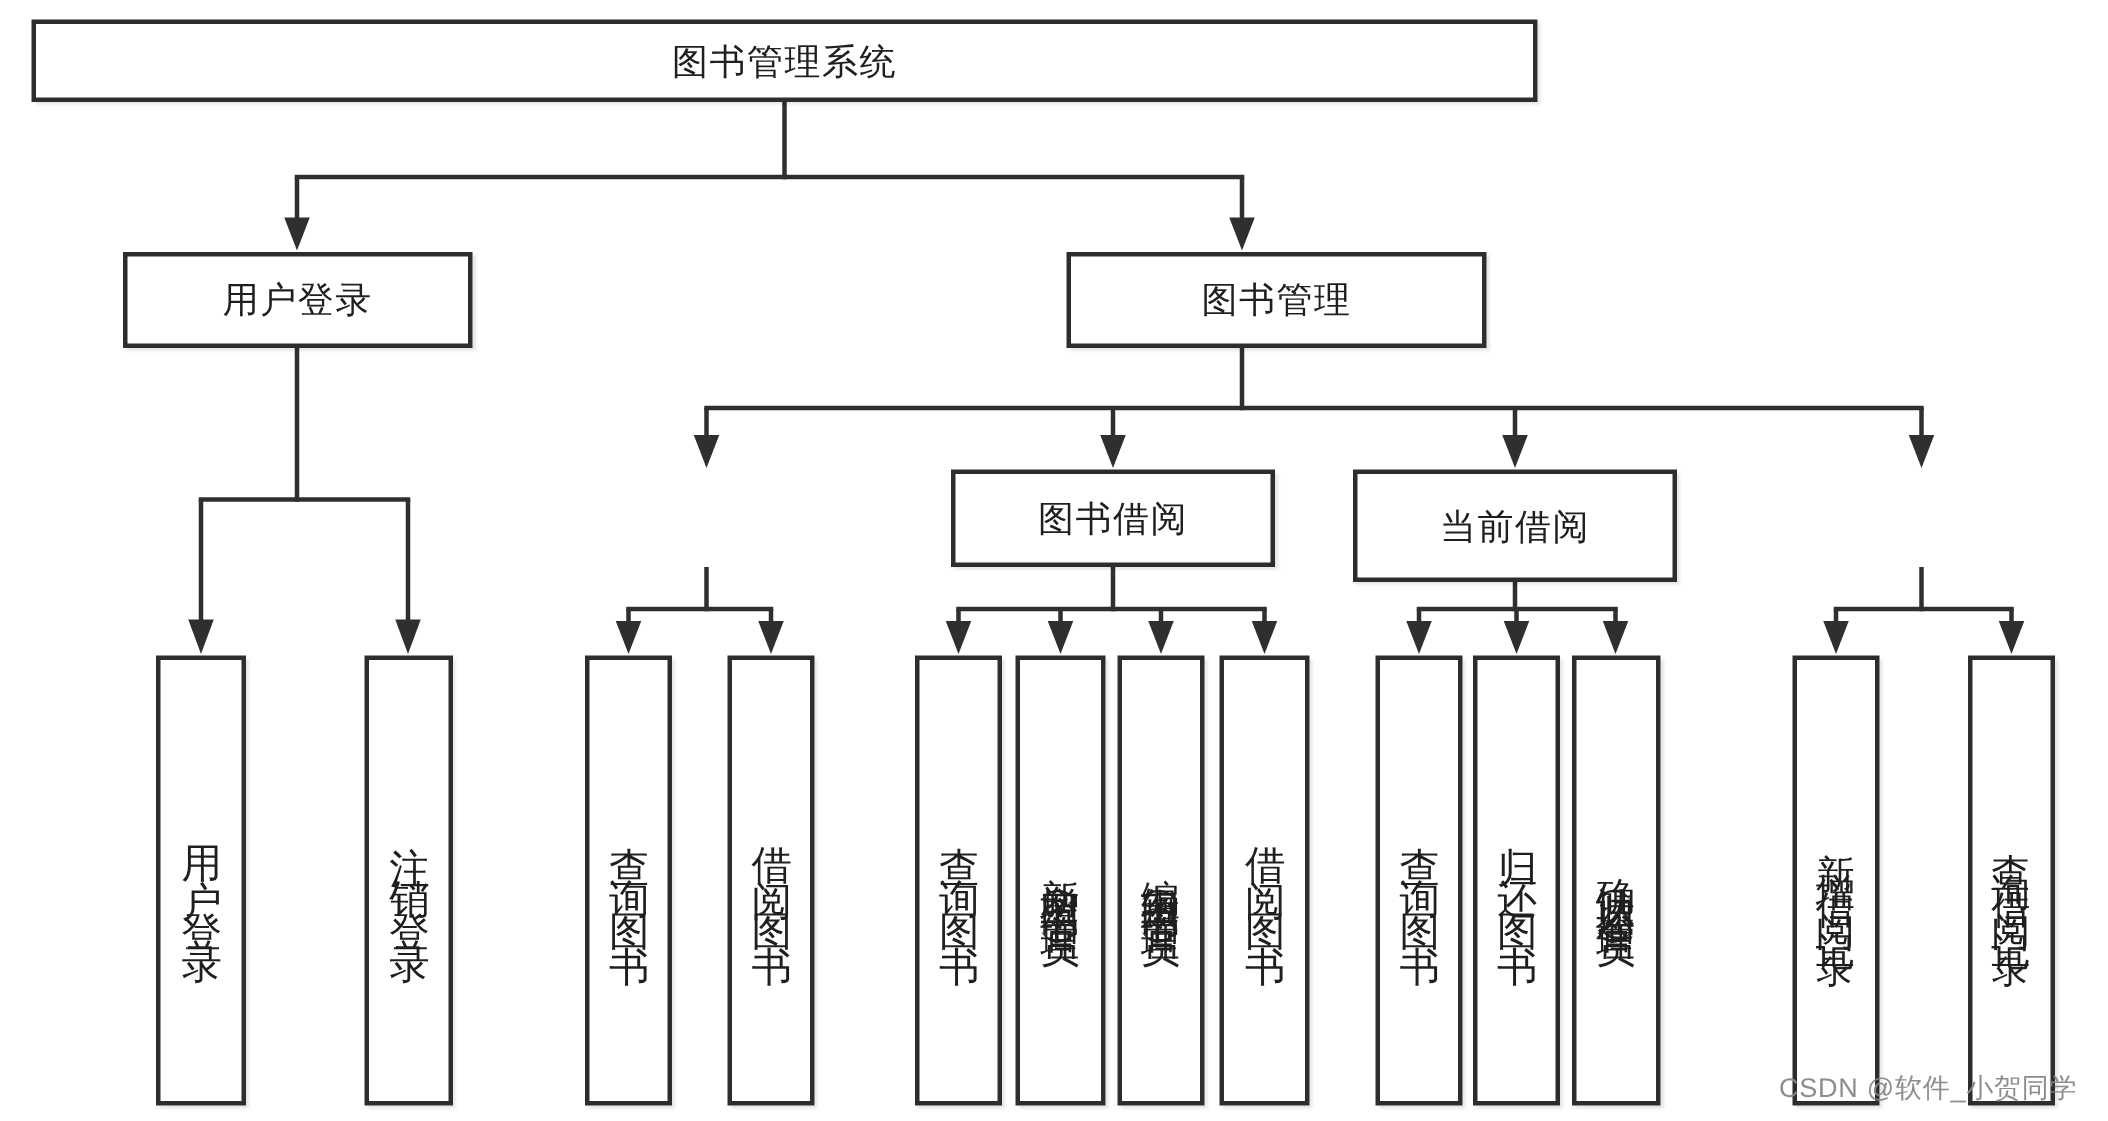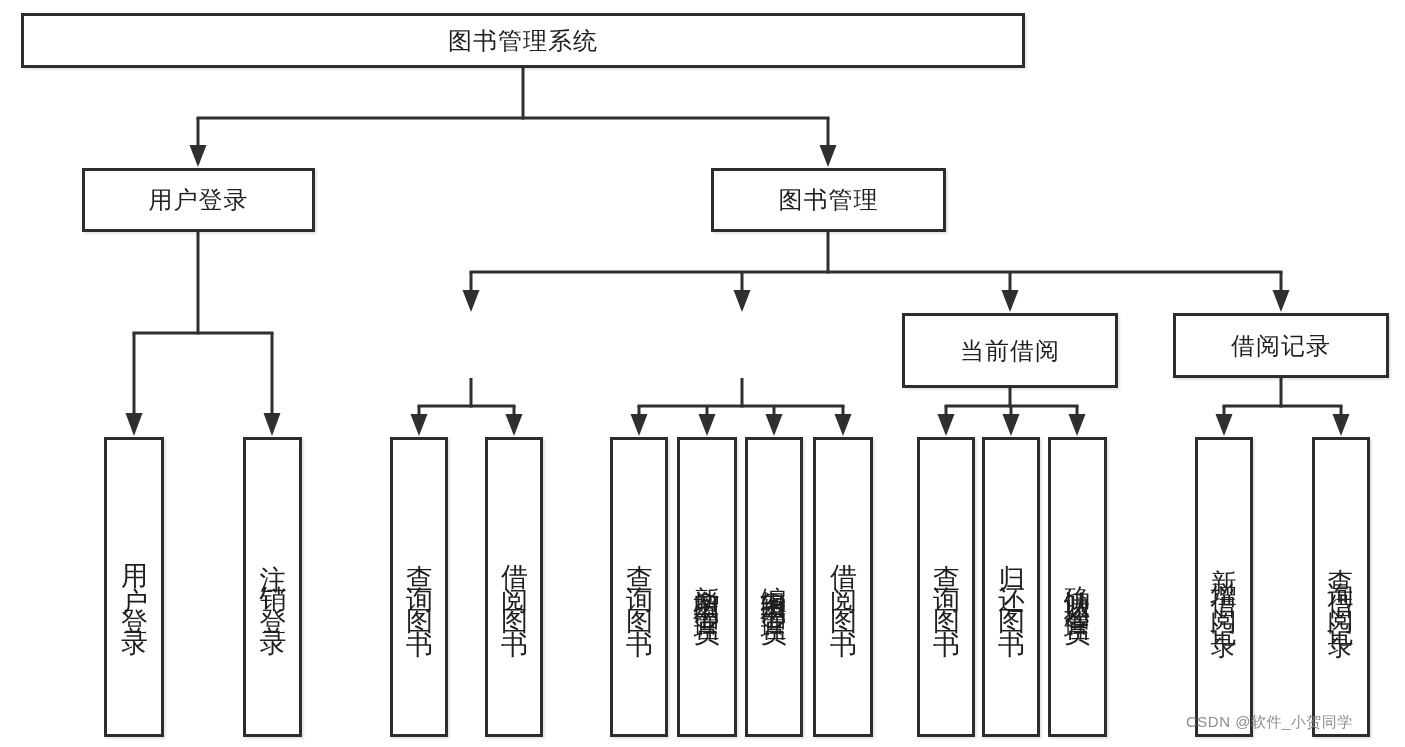--- a/index.html
+++ b/index.html
@@ -39,21 +39,21 @@
   }
   .c4 { font-size: 27px; letter-spacing: 22px; }
   .c6 { font-size: 26px; letter-spacing: 13px; }
   .c9 { font-size: 26px; letter-spacing: 5px; }
   
   .c4, .c6, .c9 { margin-top: 0; }
   #watermark {
     position: absolute;
     left: 1186px;
     top: 713px;
-    font-size: 15px;
+    font-size: 18px;
     color: rgba(135,135,135,0.95);
     letter-spacing: 0.5px;
     white-space: nowrap;
     z-index: 3;
   }
 </style>
 </head>
 <body>
 
 <div id="canvas">
@@ -124,29 +124,29 @@
     </g>
   </svg>
 
   <div class="box hbox" style="left:21px; top:13px; width:1004px; height:55px;">
     <span>图书管理系统</span>
   </div>
 
   <div class="box hbox" style="left:82px; top:168px; width:233px; height:64px;">
     <span>用户登录</span>
   </div>
-  <div class="box hbox" style="left:711px; top:168px; width:235px; height:64px;">
+  <div class="box hbox" style="left:711px; top:168px; width:280px; height:64px;">
     <span>图书管理</span>
   </div>
 
+  <div class="box hbox" style="left:634px; top:313px; width:216px; height:65px;">
+    <span>图书借阅</span>
+  </div>
   <div class="box hbox" style="left:902px; top:313px; width:216px; height:75px;">
     <span>当前借阅</span>
-  </div>
-  <div class="box hbox" style="left:1173px; top:313px; width:216px; height:65px;">
-    <span>借阅记录</span>
   </div>
 
   <div class="box vbox" style="left:104px; top:437px; width:60px; height:300px;">
     <span class="vlabel c4">用户登录</span>
   </div>
   <div class="box vbox" style="left:243px; top:437px; width:59px; height:300px;">
     <span class="vlabel c4">注销登录</span>
   </div>
 
   <div class="box vbox" style="left:390px; top:437px; width:58px; height:300px;">

